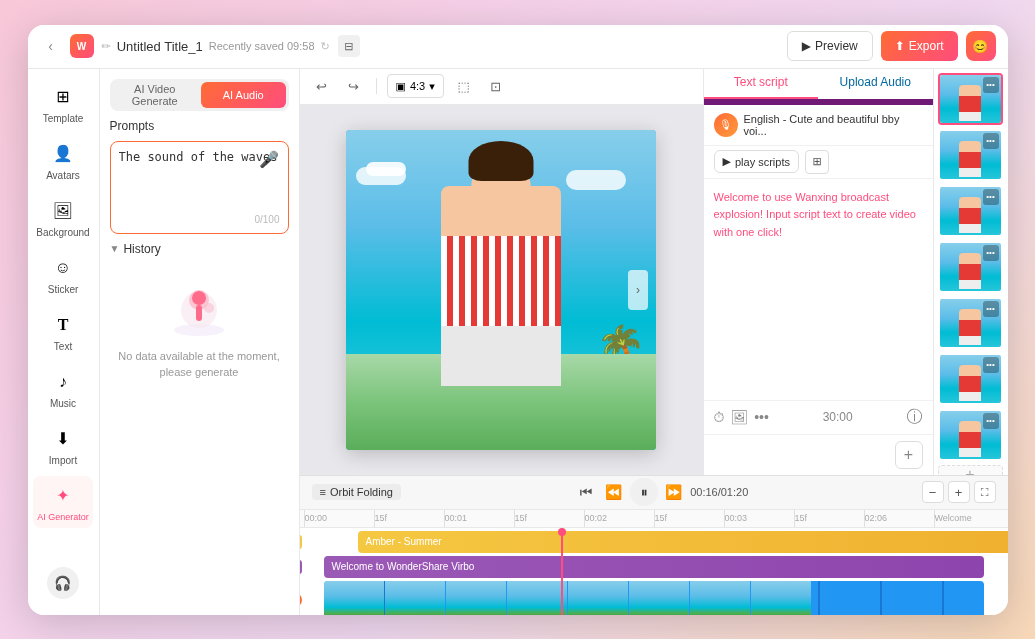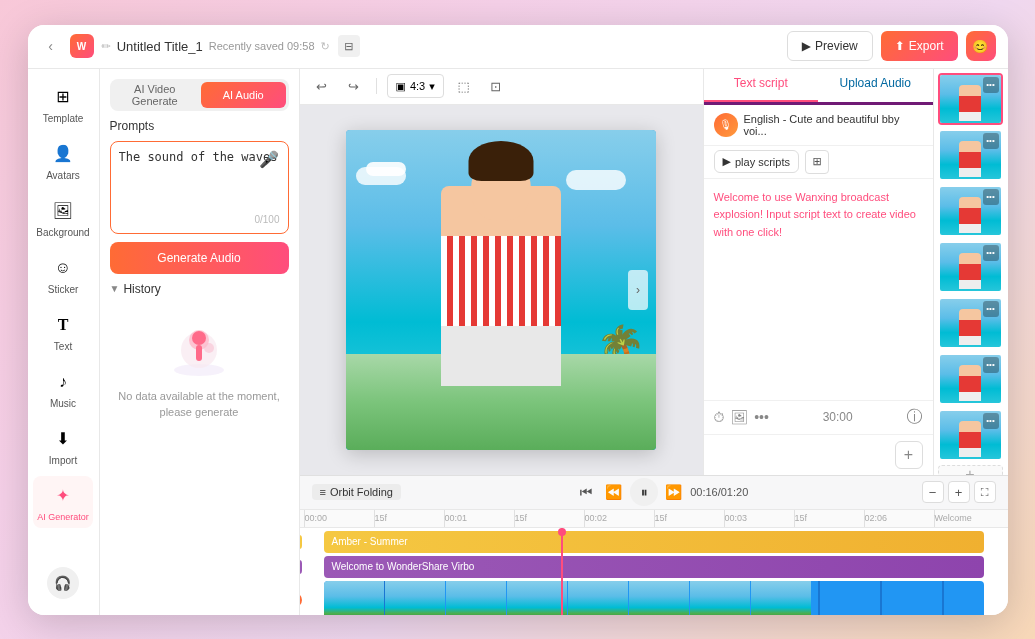--- a/index.html
+++ b/index.html
@@ -423,21 +423,21 @@
     
     .right-panel {
       width: 230px;
       background: #fff;
       border-left: 1px solid #e8e8e8;
       display: flex;
       flex-direction: column;
     }
     .right-panel-tabs {
       display: flex;
-      border-bottom: 3px solid #701a75;
+      border-bottom: 6px solid #701a75;
       height: 36px;
     }
     .right-tab {
       flex: 1;
       border: none;
       background: none;
       font-size: 12px;
       color: #0369a1;
       cursor: pointer;
       border-bottom: 2px solid transparent;
@@ -679,20 +679,21 @@
       align-items: center;
       padding: 0 8px;
       font-size: 10px;
       color: #fff;
       font-weight: 500;
       position: relative;
     }
     .track-amber {
       background: linear-gradient(90deg, #f5c842, #f0b030);
       width: calc(100% - 20px);
+      margin-left: 34px;
     }
     .track-purple {
       background: linear-gradient(90deg, #9b59b6, #8e44ad);
       width: calc(100% - 20px);
     }
     .track-video {
       height: 38px;
       border-radius: 4px;
       overflow: hidden;
       position: relative;
@@ -859,21 +860,20 @@
       <div class="panel-tabs">
         <button class="panel-tab">AI Video Generate</button>
         <button class="panel-tab active">AI Audio</button>
       </div>
       <div class="prompts-label">Prompts</div>
       <div class="prompt-textarea-wrap">
         <textarea class="prompt-textarea" style="">The sound of the waves</textarea>
         <div class="char-count">0/100</div>
         <div class="mic-icon-float">🎤</div>
       </div>
-      <button class="generate-btn">Generate Audio</button>
       <div class="history-header">
         <span class="arrow">▼</span>
         <span>History</span>
       </div>
       <div class="empty-state">
         <div class="empty-illustration">
 
           <svg width="70" height="60" viewBox="0 0 70 60">
             <ellipse cx="35" cy="50" rx="25" ry="6" fill="#f0e8f8" opacity="0.6"></ellipse>
             <circle cx="35" cy="30" r="18" fill="#f8e8f0" opacity="0.7"></circle>

